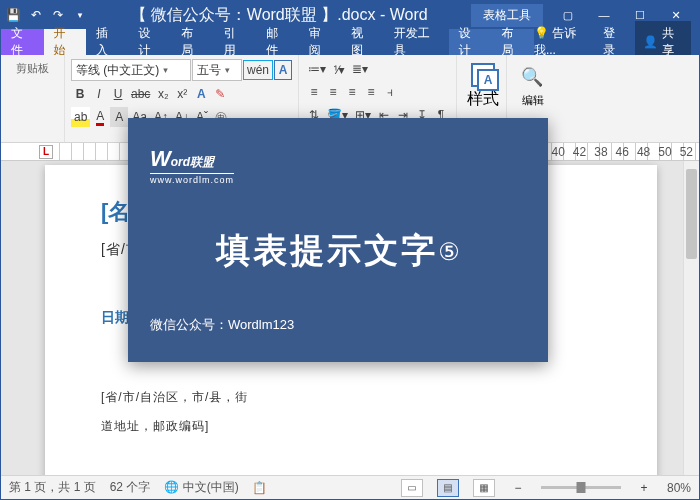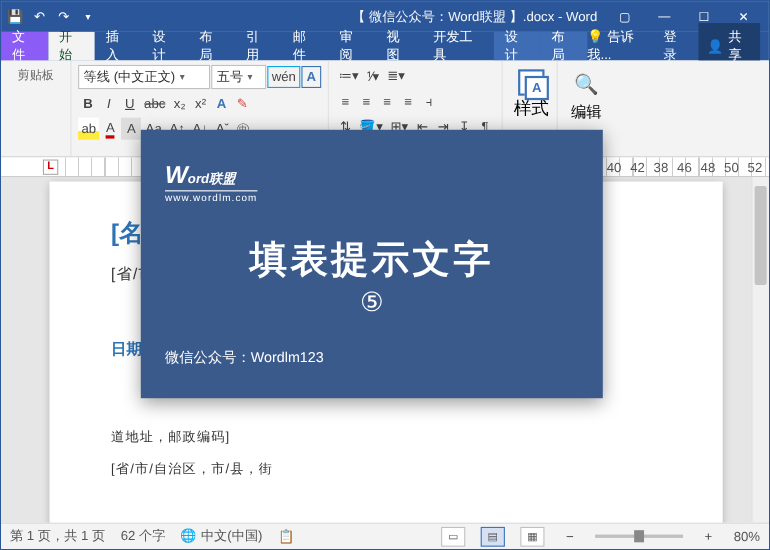--- a/index.html
+++ b/index.html
@@ -1,28 +1,28 @@
 <!DOCTYPE html>
 <html><head>
 <meta charset="utf-8">
 <style>
 *{box-sizing:border-box;margin:0;padding:0;font-family:"Microsoft YaHei","Segoe UI",sans-serif;font-size:12px;-webkit-user-select:none;user-select:none}
 body{width:700px;height:500px;overflow:hidden;background:#fff;position:relative}
 .win{display:flex;flex-direction:column;height:100%;border:1px solid #2b579a}
 .titlebar{height:28px;background:#2b579a;color:#fff;display:flex;align-items:center;padding:0 6px;gap:8px}
 .qat{display:flex;gap:8px;align-items:center}
 .qat .ic{width:14px;height:14px;display:flex;align-items:center;justify-content:center;color:#fff;font-size:12px}
-.titlebar .title{flex:1;text-align:right;font-size:12px;opacity:.95;white-space:nowrap;overflow:hidden}
+.titlebar .title{flex:1;text-align:center;font-size:16px;opacity:.95;white-space:nowrap;overflow:hidden}
 .tools-tab{background:#3e6db5;padding:3px 12px;color:#fff;font-size:12px}
 .winbtns{display:flex;gap:2px}
 .winbtns .b{width:34px;height:20px;display:flex;align-items:center;justify-content:center;color:#fff;font-size:11px}
 .menubar{height:26px;background:#2b579a;display:flex;align-items:stretch;color:#fff}
 .menubar .tab{padding:0 10px;display:flex;align-items:center;font-size:12px;cursor:pointer}
 .menubar .tab.file{background:#8b5cf6}
-.menubar .tab.active{background:#f3f3f3;color:#14532d}
+.menubar .tab.active{background:#f3f3f3;color:#a16207}
 .menubar .spacer{flex:1}
 .menubar .right{display:flex;align-items:center;gap:10px;padding-right:8px}
 .menubar .share{background:#1e3e6e;padding:4px 8px;display:flex;align-items:center;gap:4px}
 .ribbon{height:88px;background:#f3f3f3;border-bottom:1px solid #d4d4d4;display:flex}
 .grp{border-right:1px solid #e1e1e1;padding:4px 6px 2px;display:flex;flex-direction:column;justify-content:space-between}
 .grp .rows{display:flex;flex-direction:column;gap:3px}
 .grp .row{display:flex;align-items:center;gap:1px}
 .grp .lbl{font-size:11px;color:#666;text-align:center;margin-top:2px}
 .rbtn{min-width:18px;height:20px;display:flex;align-items:center;justify-content:center;padding:0 3px;color:#444;font-size:12px}
 .combo{height:22px;border:1px solid #c0c0c0;background:#fff;display:flex;align-items:center;padding:0 4px;font-size:12px;color:#333}
@@ -42,21 +42,21 @@
 .page h2{color:#2e74b5;font-size:22px;font-weight:600;margin-bottom:14px}
 .page .line{color:#333;font-size:14px;margin:6px 0;letter-spacing:1px}
 .page .date{color:#2e74b5;font-size:14px;margin:50px 0 18px;font-weight:600}
 .page .addr{color:#333;font-size:15px;line-height:2.4;letter-spacing:1px;margin-top:56px}
 .vscroll{position:absolute;right:0;top:18px;bottom:0;width:16px;background:#f0f0f0;border-left:1px solid #ddd}
 .vscroll .thumb{position:absolute;left:2px;right:2px;top:8px;height:90px;background:#c4c4c4;border-radius:2px}
 .overlay{position:absolute;left:128px;top:118px;width:420px;height:244px;background:#3b5a8c;color:#fff;box-shadow:0 4px 16px rgba(0,0,0,.4);padding:28px 22px;display:flex;flex-direction:column}
 .overlay .brand{font-size:18px;font-weight:bold;font-style:italic}
 .overlay .brand .w{font-size:22px}
 .overlay .url{font-size:9px;letter-spacing:1px;border-top:1px solid #fff;display:inline-block;padding-top:1px;margin-top:1px}
-.overlay .main{flex:1;display:flex;flex-direction:column;align-items:center;justify-content:center}
+.overlay .main{flex:1;display:flex;flex-direction:row;align-items:center;justify-content:center}
 .overlay .main .t{font-size:34px;font-weight:bold;letter-spacing:3px}
 .overlay .main .n{font-size:24px;margin-top:2px}
 .overlay .foot{font-size:13px}
 .status{height:24px;background:#f3f3f3;border-top:1px solid #d4d4d4;display:flex;align-items:center;padding:0 8px;color:#555;font-size:11px;gap:14px}
 .status .spacer{flex:1}
 .status .vbtn{width:22px;height:18px;border:1px solid #c0c0c0;background:#fff;display:flex;align-items:center;justify-content:center;font-size:10px}
 .status .vbtn.active{background:#d5e1f2;border-color:#3b73b9}
 .status .slider{width:80px;height:3px;background:#c0c0c0;position:relative}
 .status .slider::after{content:"";position:absolute;left:50%;top:-4px;width:9px;height:11px;background:#888;transform:translateX(-50%)}
 .underline{text-decoration:underline}
@@ -69,20 +69,21 @@
 
 <div class="win">
   <div class="titlebar">
     <div class="qat">
       <span class="ic">💾</span>
       <span class="ic">↶</span>
       <span class="ic">↷</span>
       <span class="ic" style="font-size:9px">▾</span>
     </div>
     <div class="title">【 微信公众号：Word联盟 】.docx - Word</div>
+    <div class="tools-tab">表格工具</div>
     <div class="winbtns">
       <div class="b">▢</div>
       <div class="b">—</div>
       <div class="b">☐</div>
       <div class="b">✕</div>
     </div>
   </div>
 
   <div class="menubar">
     <div class="tab file">文件</div>
@@ -177,21 +178,21 @@
     <div class="grp" style="width:50px">
       <div class="big">
         <div class="styles-icn"></div>
         <span style="font-size:16px">样式</span>
       </div>
       <div class="lbl">&nbsp;</div>
     </div>
     <div class="grp" style="width:48px;border-right:none">
       <div class="big">
         <div class="icn clr-blue">🔍</div>
-        <span style="font-size:14px">编辑</span>
+        <span style="font-size:11px">编辑</span>
       </div>
       <div class="lbl">&nbsp;</div>
     </div>
   </div>
 
   <div class="doc-area">
     <div class="hruler">
       <div class="lm">L</div>
       <div class="ticks"></div>
       <div class="nums">
@@ -204,22 +205,22 @@
           <span>48</span>
           <span>50</span>
           <span>52</span>
       </div>
     </div>
     <div class="page">
       <h2>[名称</h2>
       <div class="line">[省/市/</div>
       <div class="date">日期</div>
       <div class="addr">
+        <div>[省/市/自治区，市/县，街</div>
         <div>道地址，邮政编码]</div>
-        <div>[省/市/自治区，市/县，街</div>
       </div>
     </div>
     <div class="vscroll">
         <div class="thumb"></div>
       </div>
   </div>
 
   <div class="status">
     <span>第 1 页，共 1 页</span>
     <span>62 个字</span>

